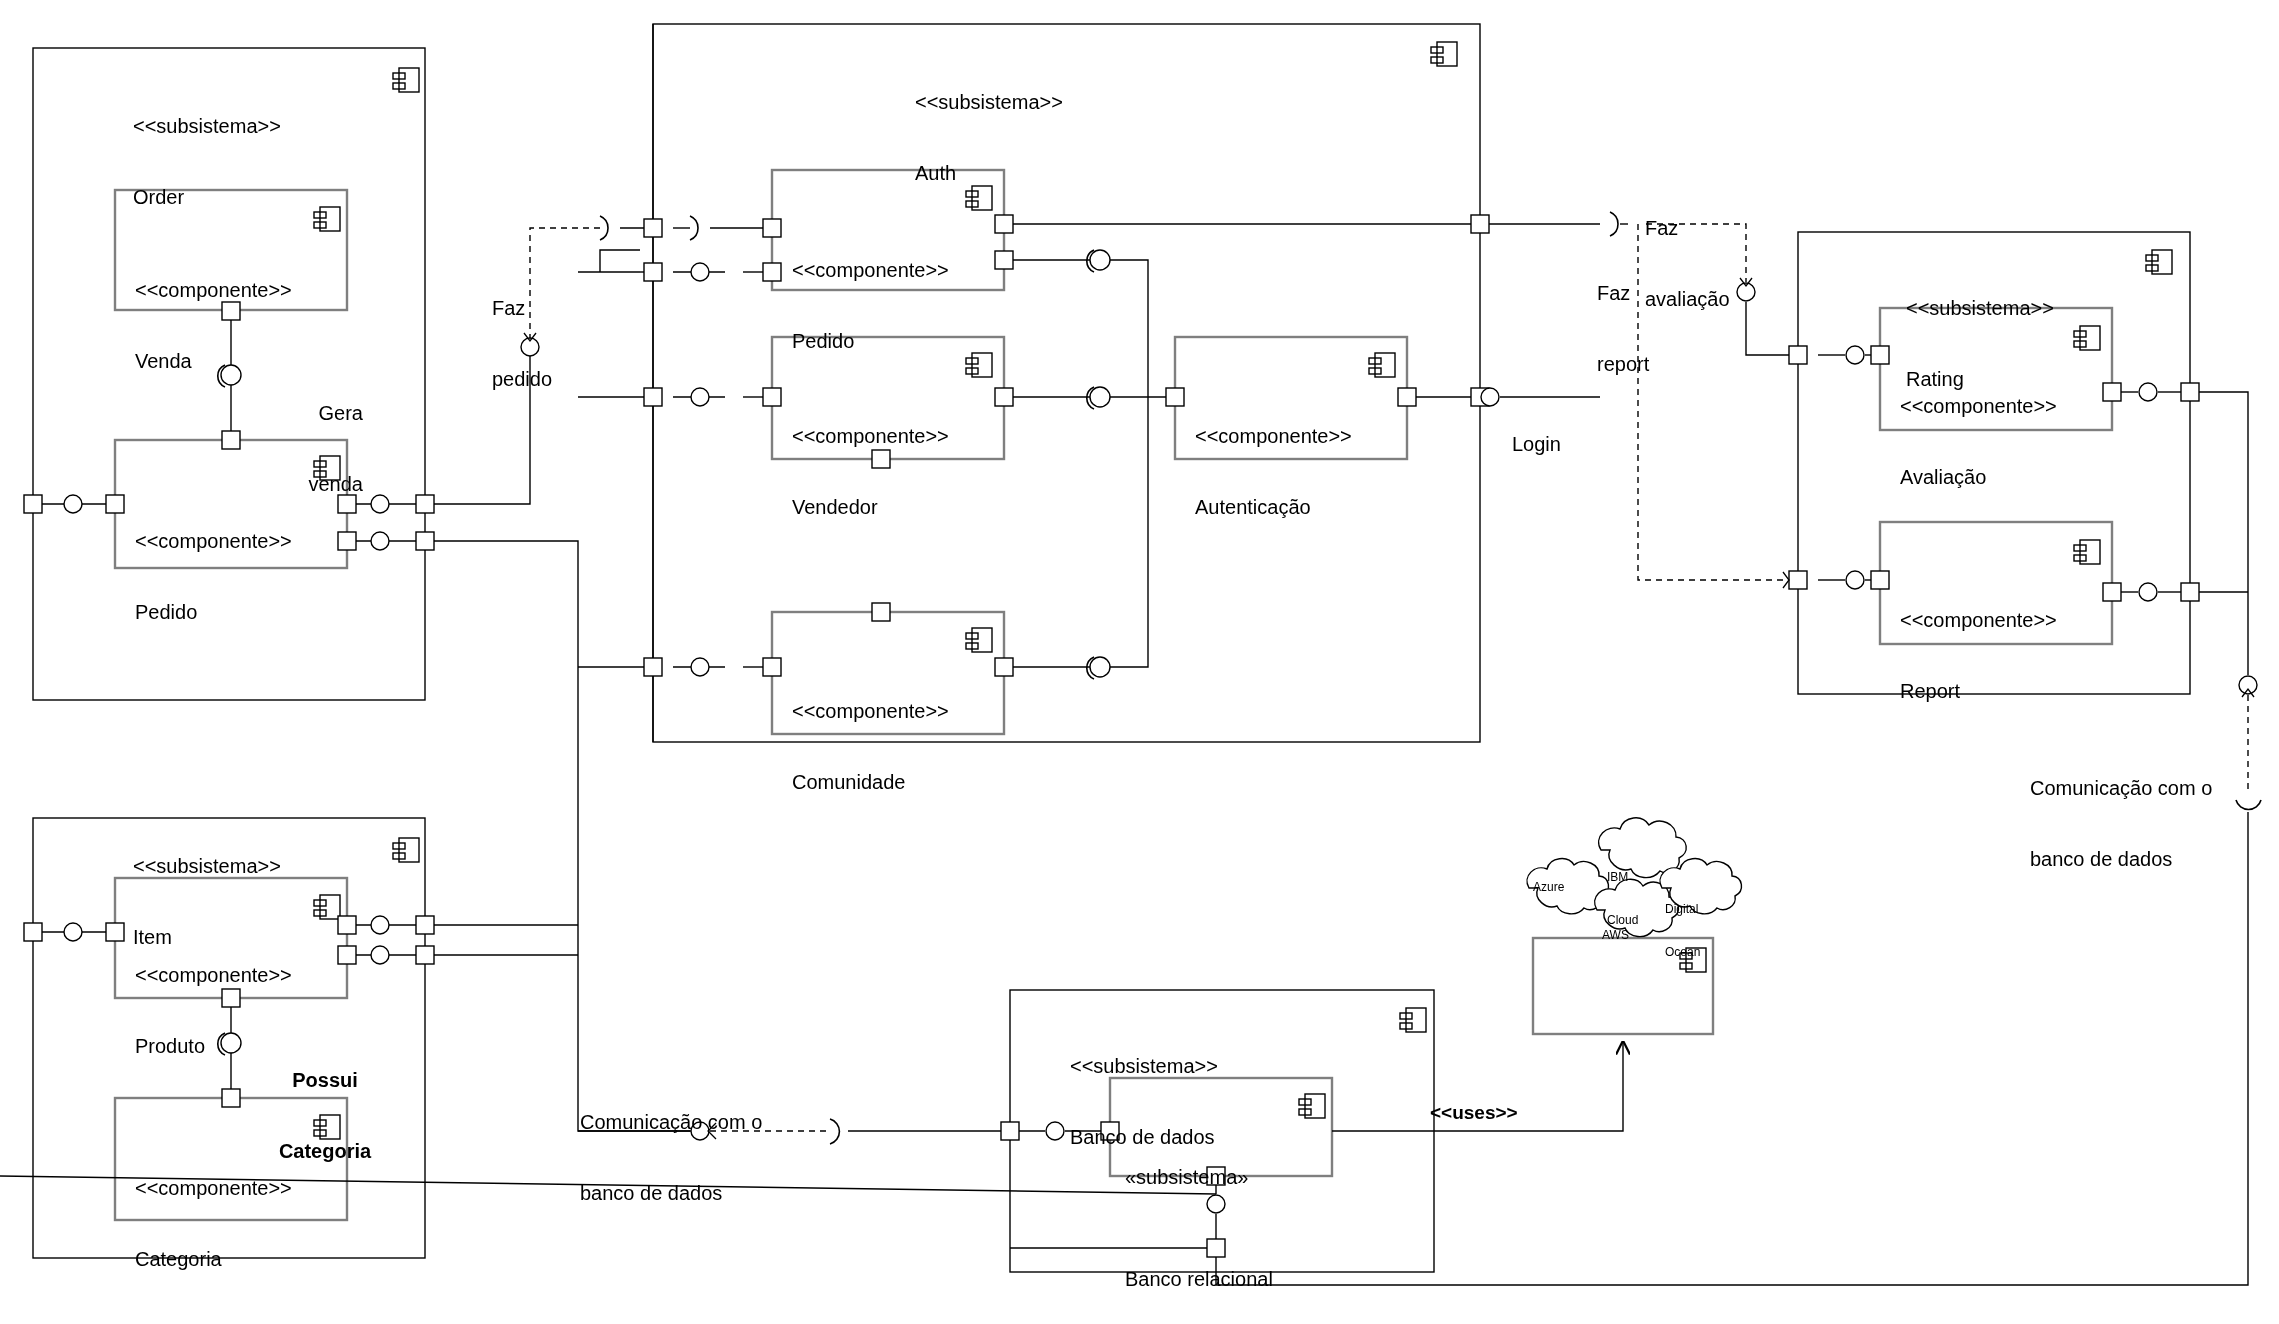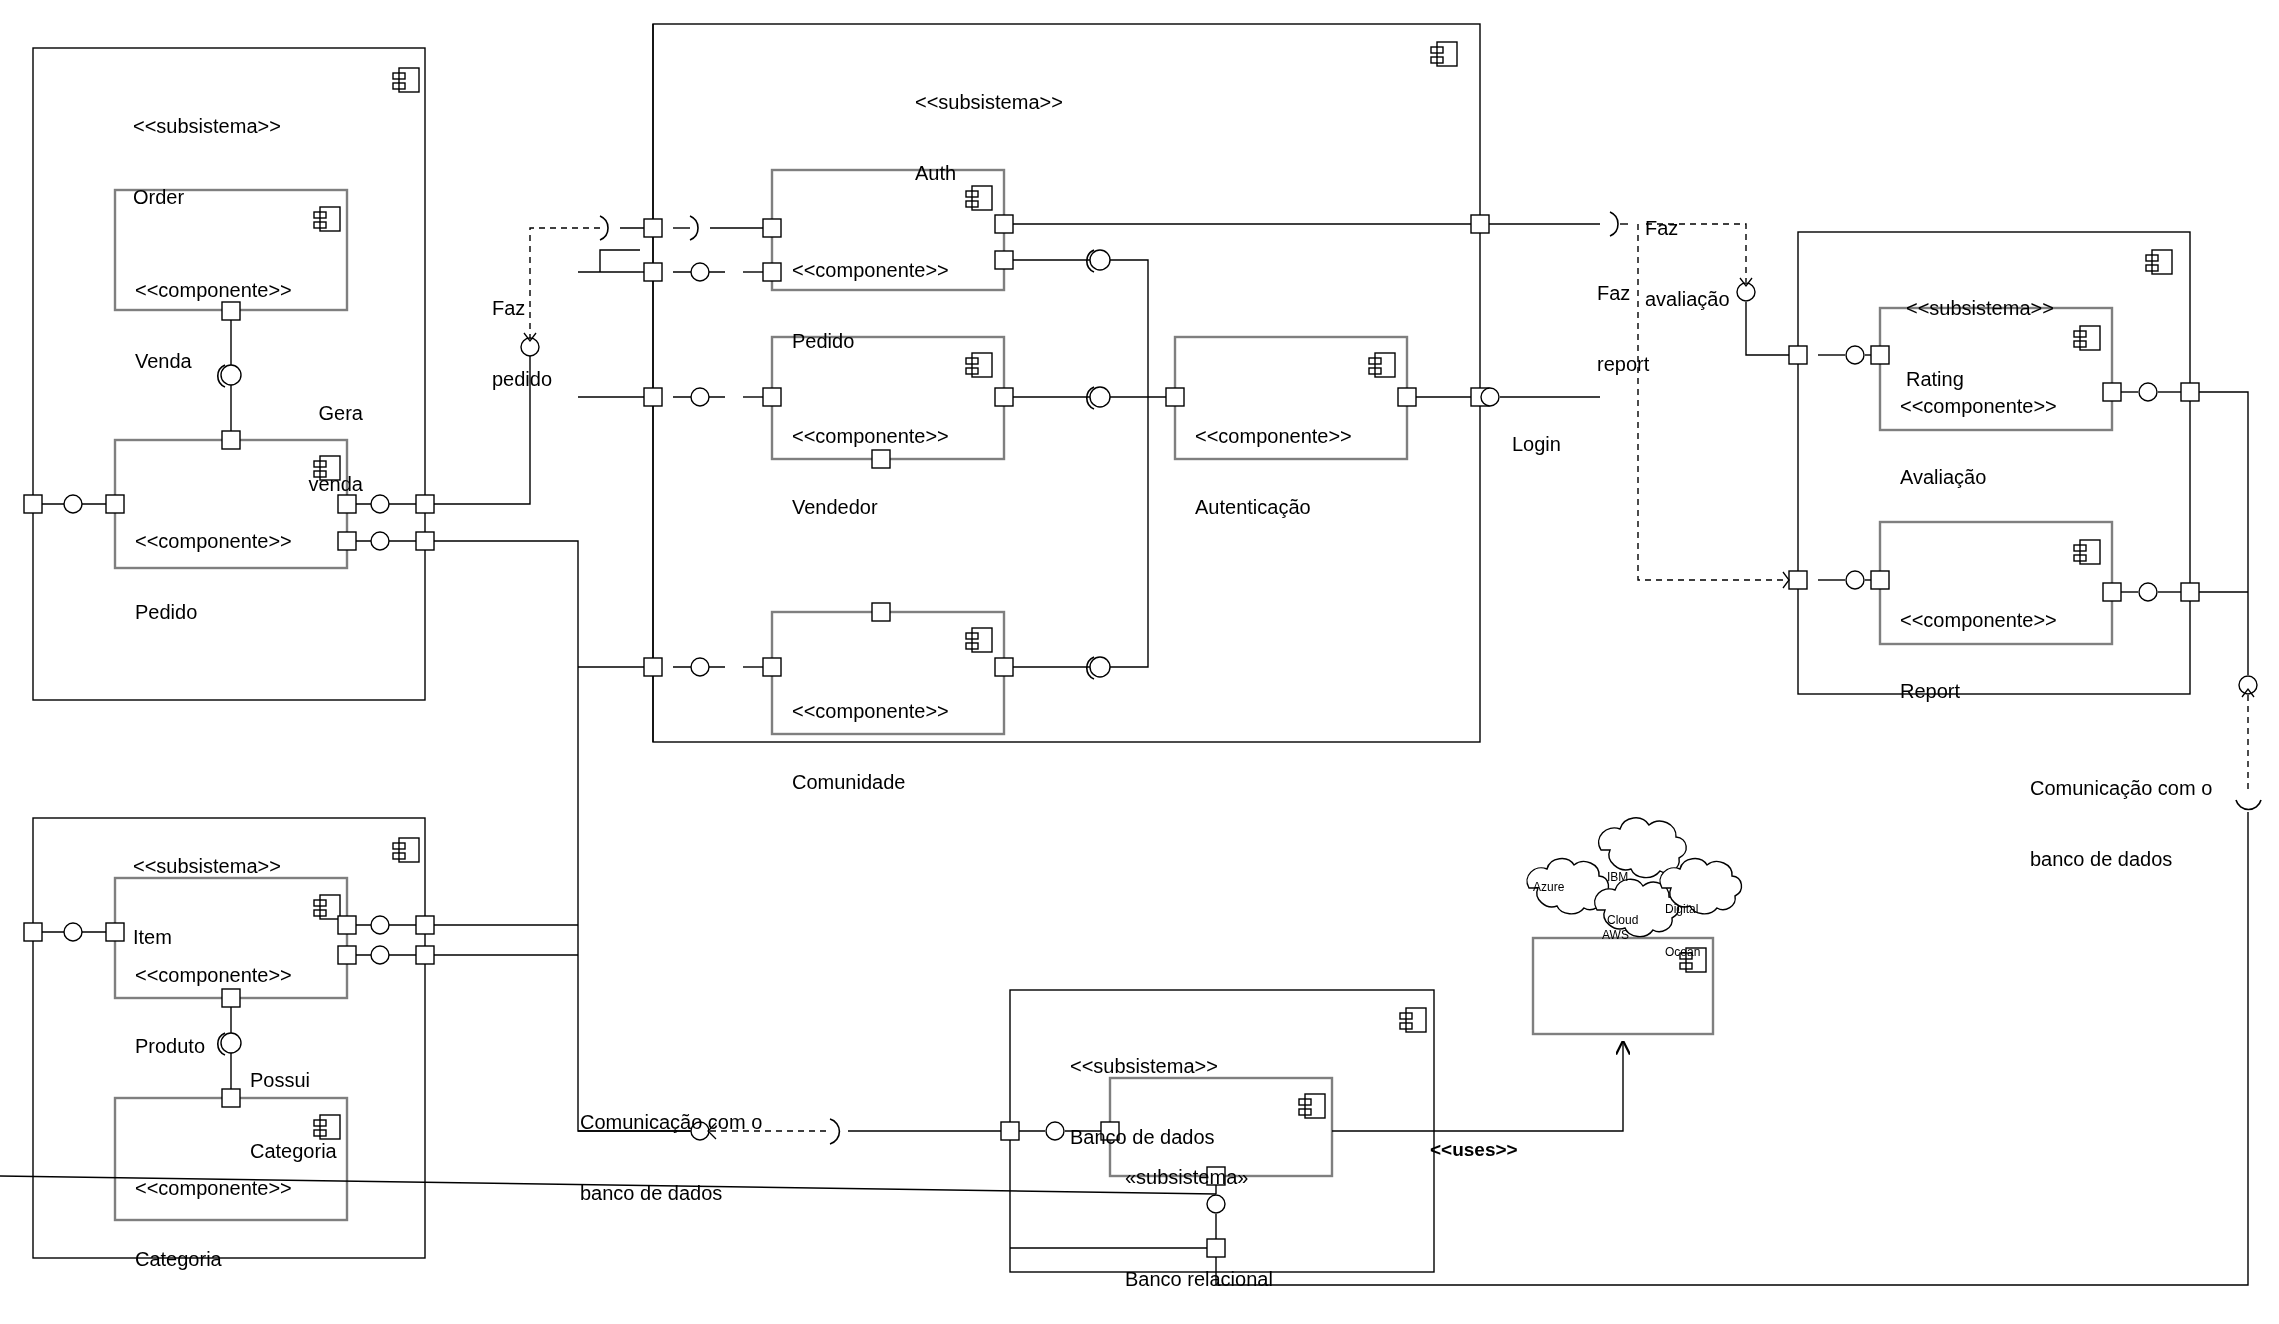--- a/index.html
+++ b/index.html
@@ -442,42 +442,42 @@
   <div class="lbl" style="left:135px;top:917px;width:192px;">
     <div>&lt;&lt;componente&gt;&gt;</div>
     <div>Produto</div>
   </div>
 
   <div class="lbl" style="left:135px;top:1130px;width:192px;">
     <div>&lt;&lt;componente&gt;&gt;</div>
     <div>Categoria</div>
   </div>
 
-  <div class="lbl" style="left:250px;top:1022px;width:150px;text-align:left;">
+  <div class="lbl" style="left:250px;top:1022px;width:150px;text-align:center;font-weight:bold;">
     <div>Possui</div>
     <div>Categoria</div>
   </div>
 
   <div class="lbl" style="left:580px;top:1064px;width:260px;">
     <div>Comunicação com o</div>
     <div>banco de dados</div>
   </div>
 
   <div class="lbl" style="left:1070px;top:1008px;width:300px;">
     <div>&lt;&lt;subsistema&gt;&gt;</div>
     <div>Banco de dados</div>
   </div>
 
   <div class="lbl" style="left:1125px;top:1092px;width:192px;line-height:1.7;">
     <div>«subsistema»</div>
     <div>Banco relacional</div>
   </div>
 
 
-  <div class="lbl bold" style="left:1430px;top:1102px;width:160px;margin-top:37px;">&lt;&lt;uses&gt;&gt;</div>
+  <div class="lbl bold" style="left:1430px;top:1102px;width:160px;">&lt;&lt;uses&gt;&gt;</div>
 
   <div class="lbl xs" style="left:1533px;top:880px;width:60px;">Azure</div>
 
   <div class="lbl xs" style="left:1607px;top:842px;width:58px;">
     <div>IBM</div>
     <div>Cloud</div>
   </div>
 
   <div class="lbl xs" style="left:1602px;top:916px;width:56px;margin-top:12px;">AWS</div>
 

